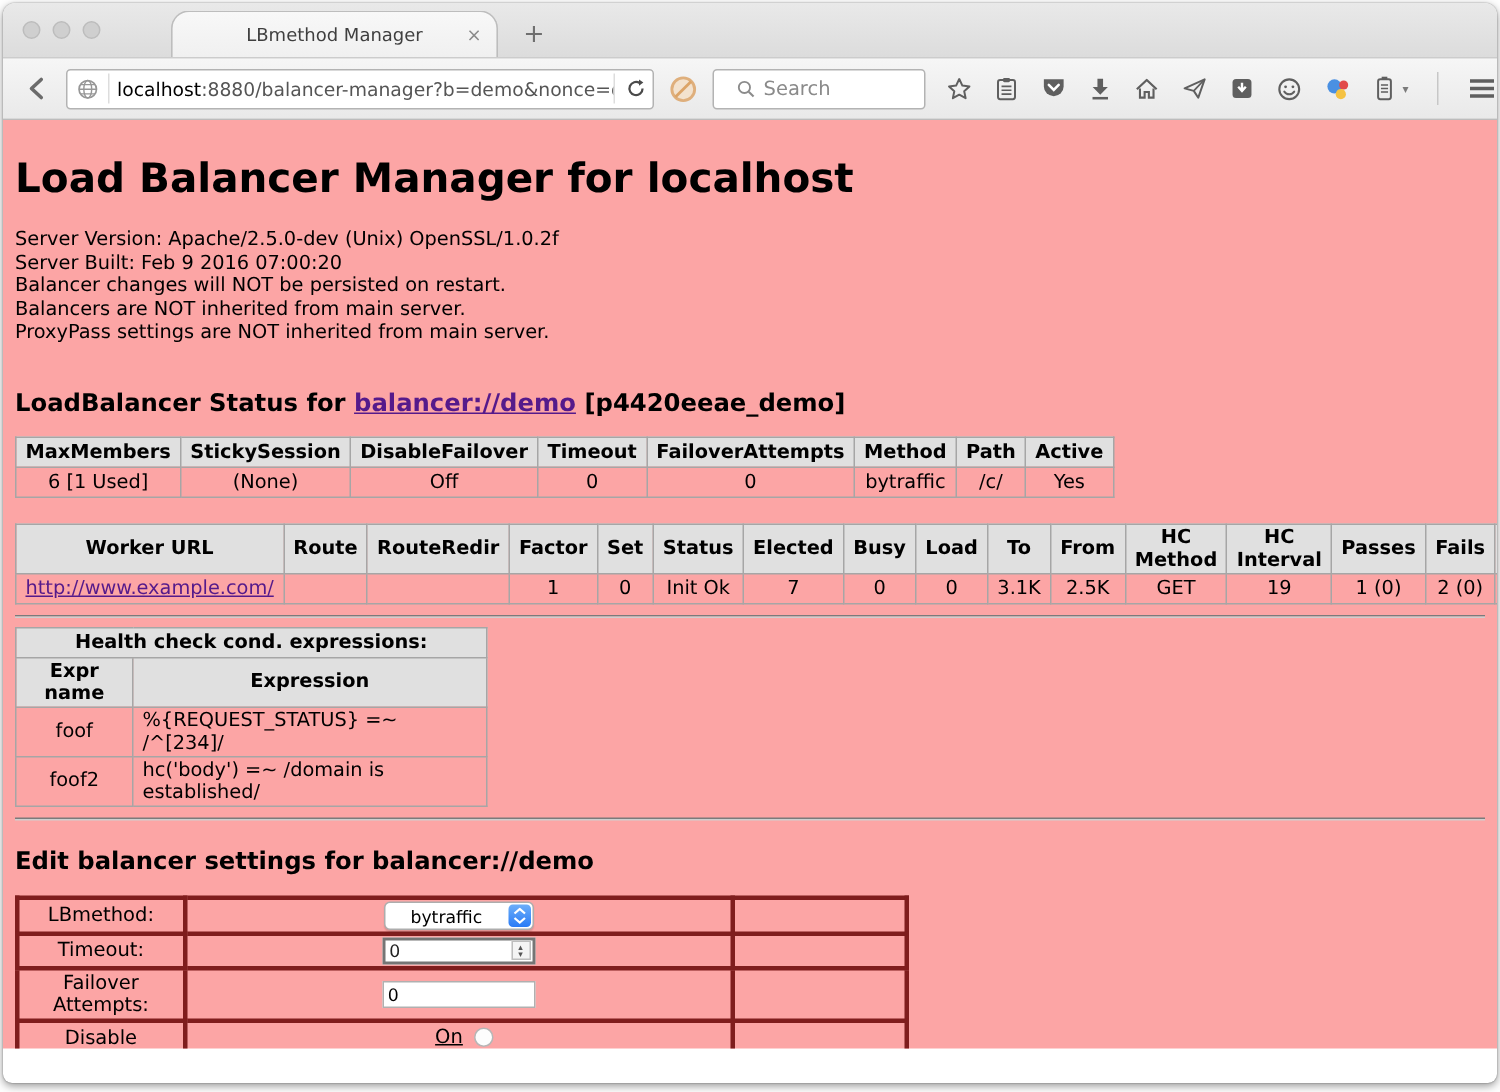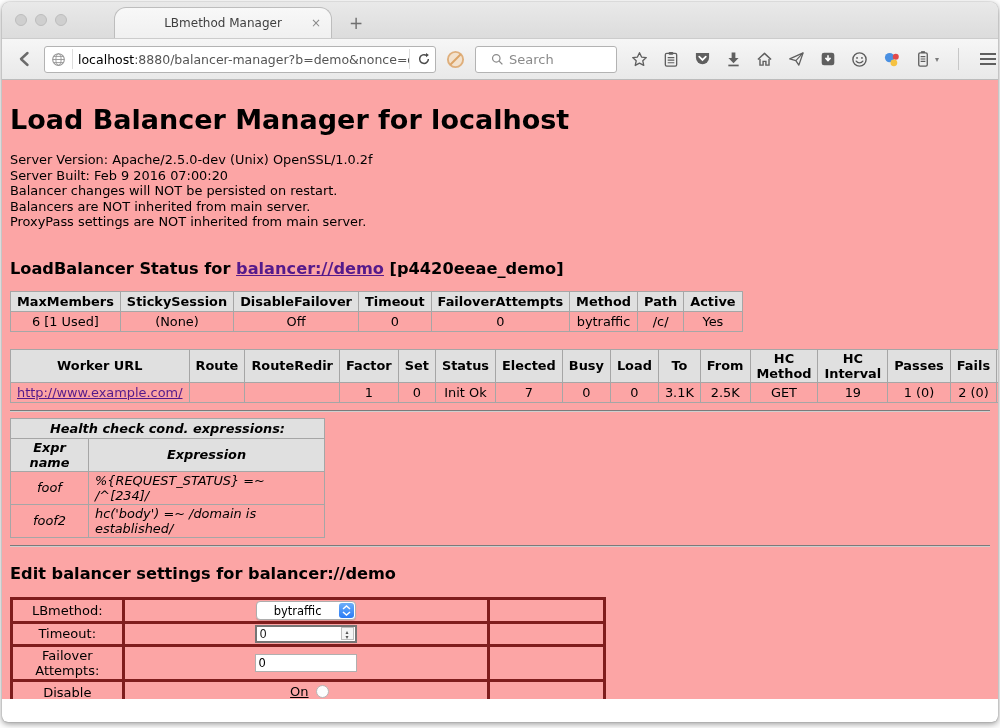--- a/index.html
+++ b/index.html
@@ -47,21 +47,21 @@
   h3.sec { font-size:16.2px; font-weight:bold; }
   .sec-status { margin-top:29px; }
   a.plink { color:#551a8b; }
   table { border-collapse:collapse; font-size:12.9px; }
   th, td { border:1px solid #a6a6a6; padding:1px 6px; text-align:center; height:20px; }
   th { background:#e0e0e0; font-weight:bold; }
   .t-status { margin-top:13px; }
   .t-worker { margin-top:17px; width:960px; }
   .t-worker td.url { text-align:left; }
   hr { border:none; border-top:2px groove #cfcfcf; margin:7px 0 6px; }
-  .t-health { margin-top:2px; width:315px;font-style:italic; }
+  .t-health { margin-top:2px; width:315px; }
   .t-health td.expr { text-align:left; }
   .t-health td.ename { width:78px; }
   .sec-edit { margin:17px 0 14px; }
 
   
   .t-form { width:596px; border:1px solid #9c9c9c; }
   .t-form td { border:3px solid #7f1d1d; height:23px; }
   .t-form td.lbl { width:116px; font-size:13px; }
   .t-form td.ctl { width:354px; }
   .t-form td.hint { width:126px; font-size:12.9px; }

